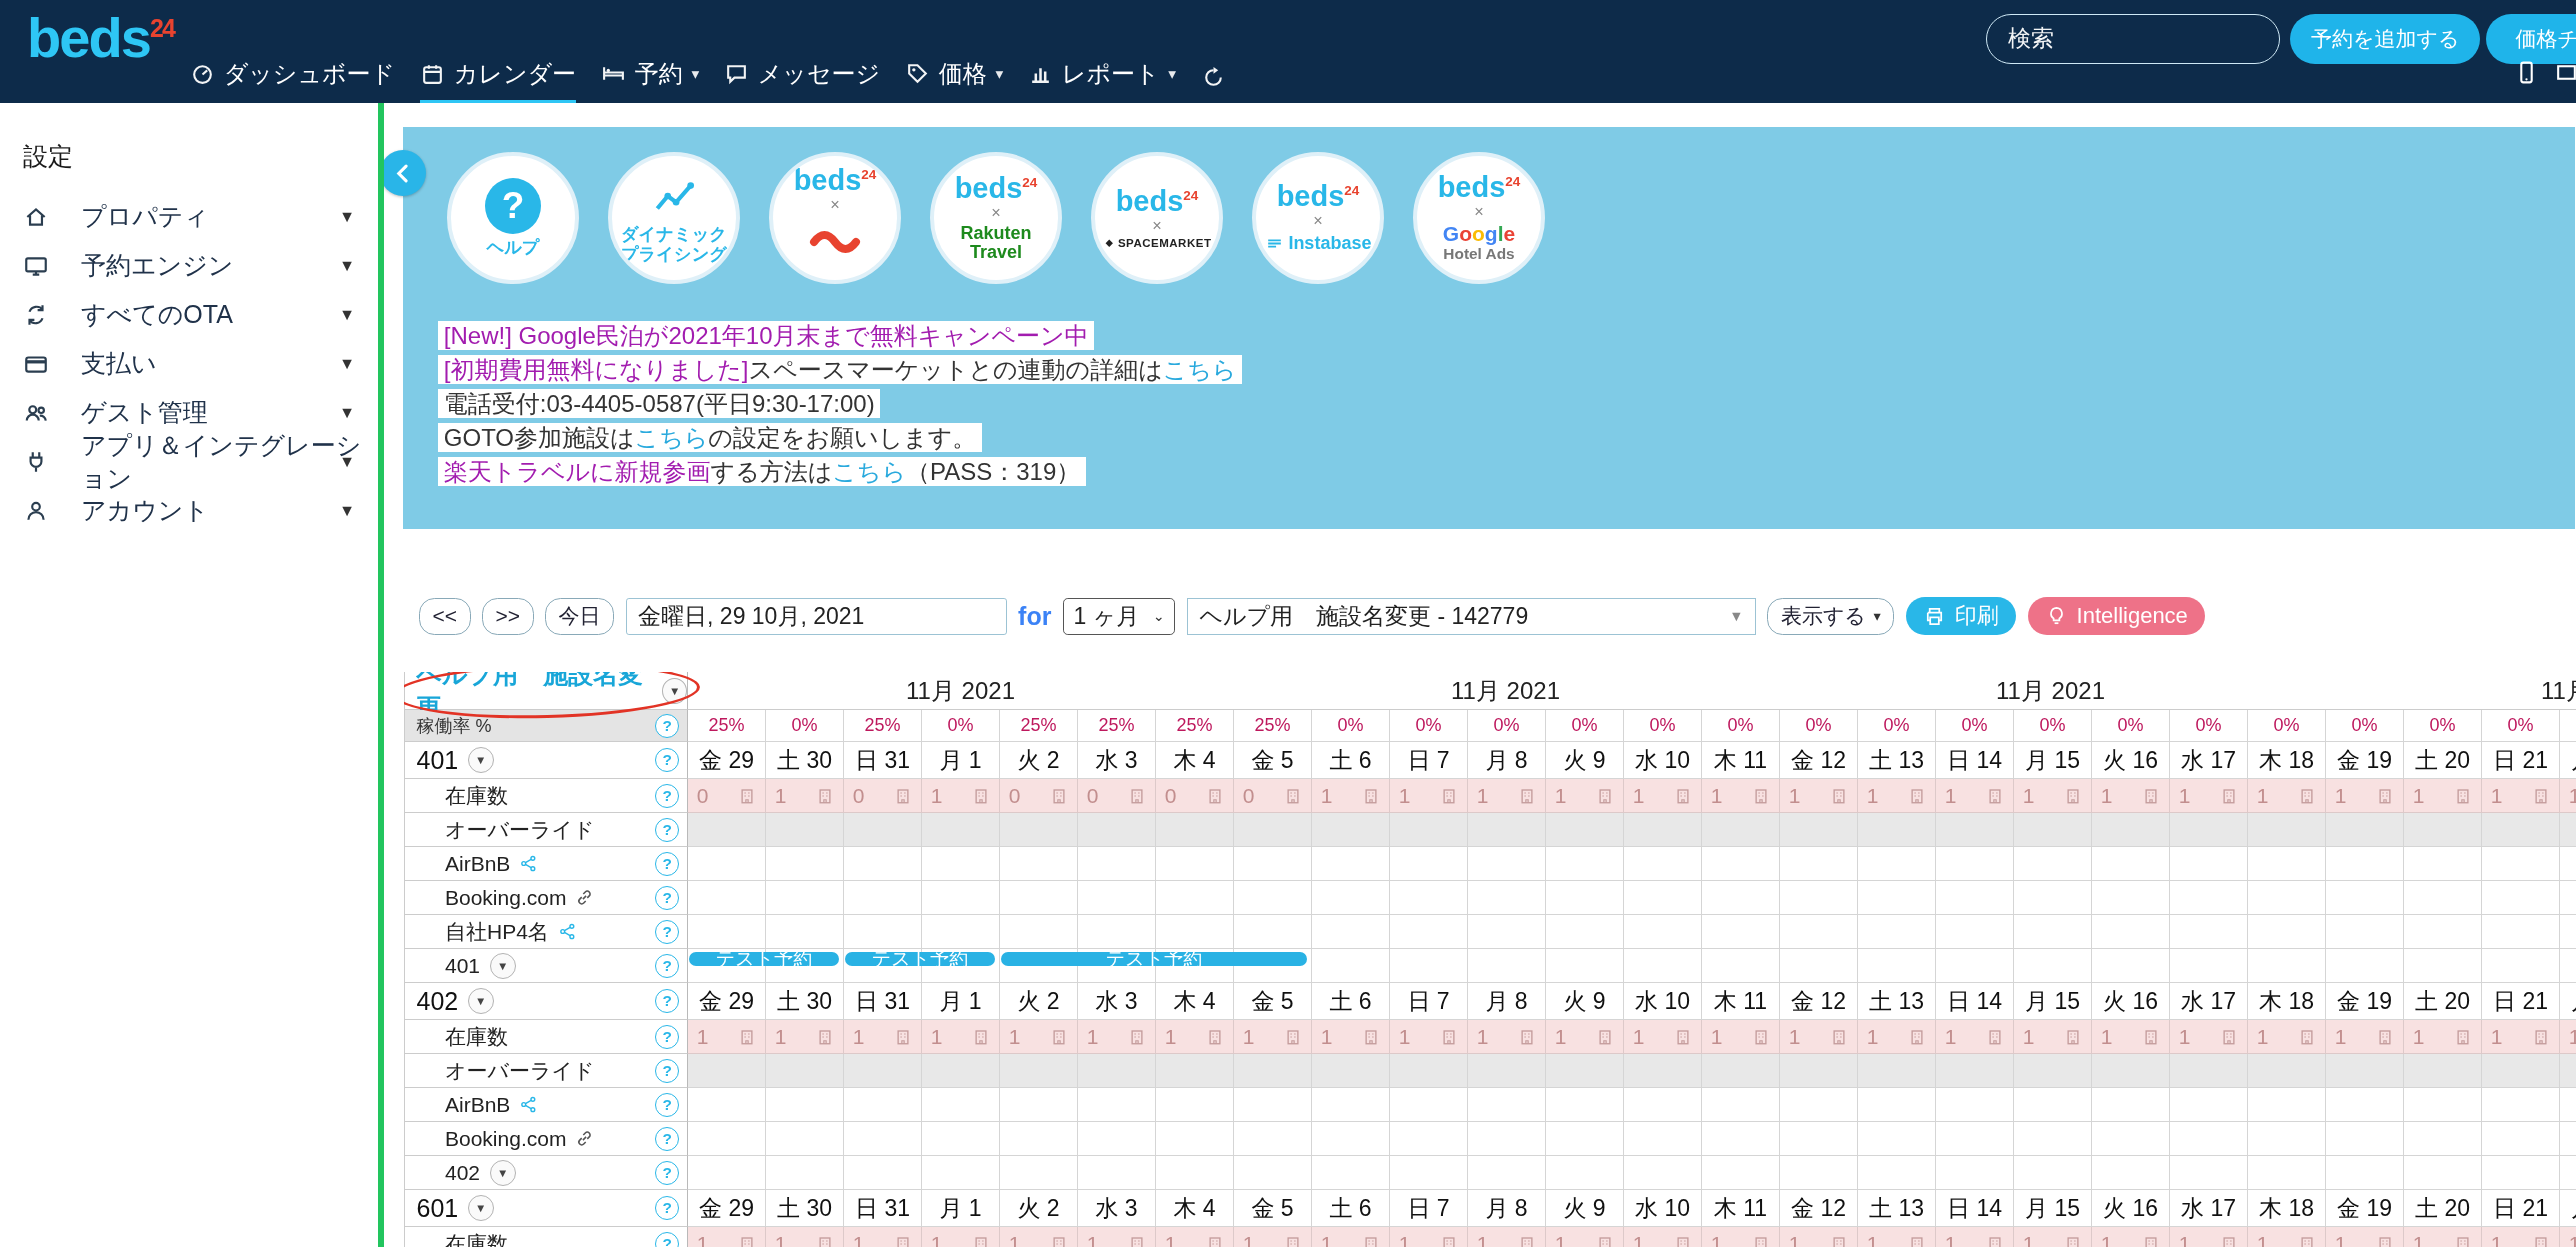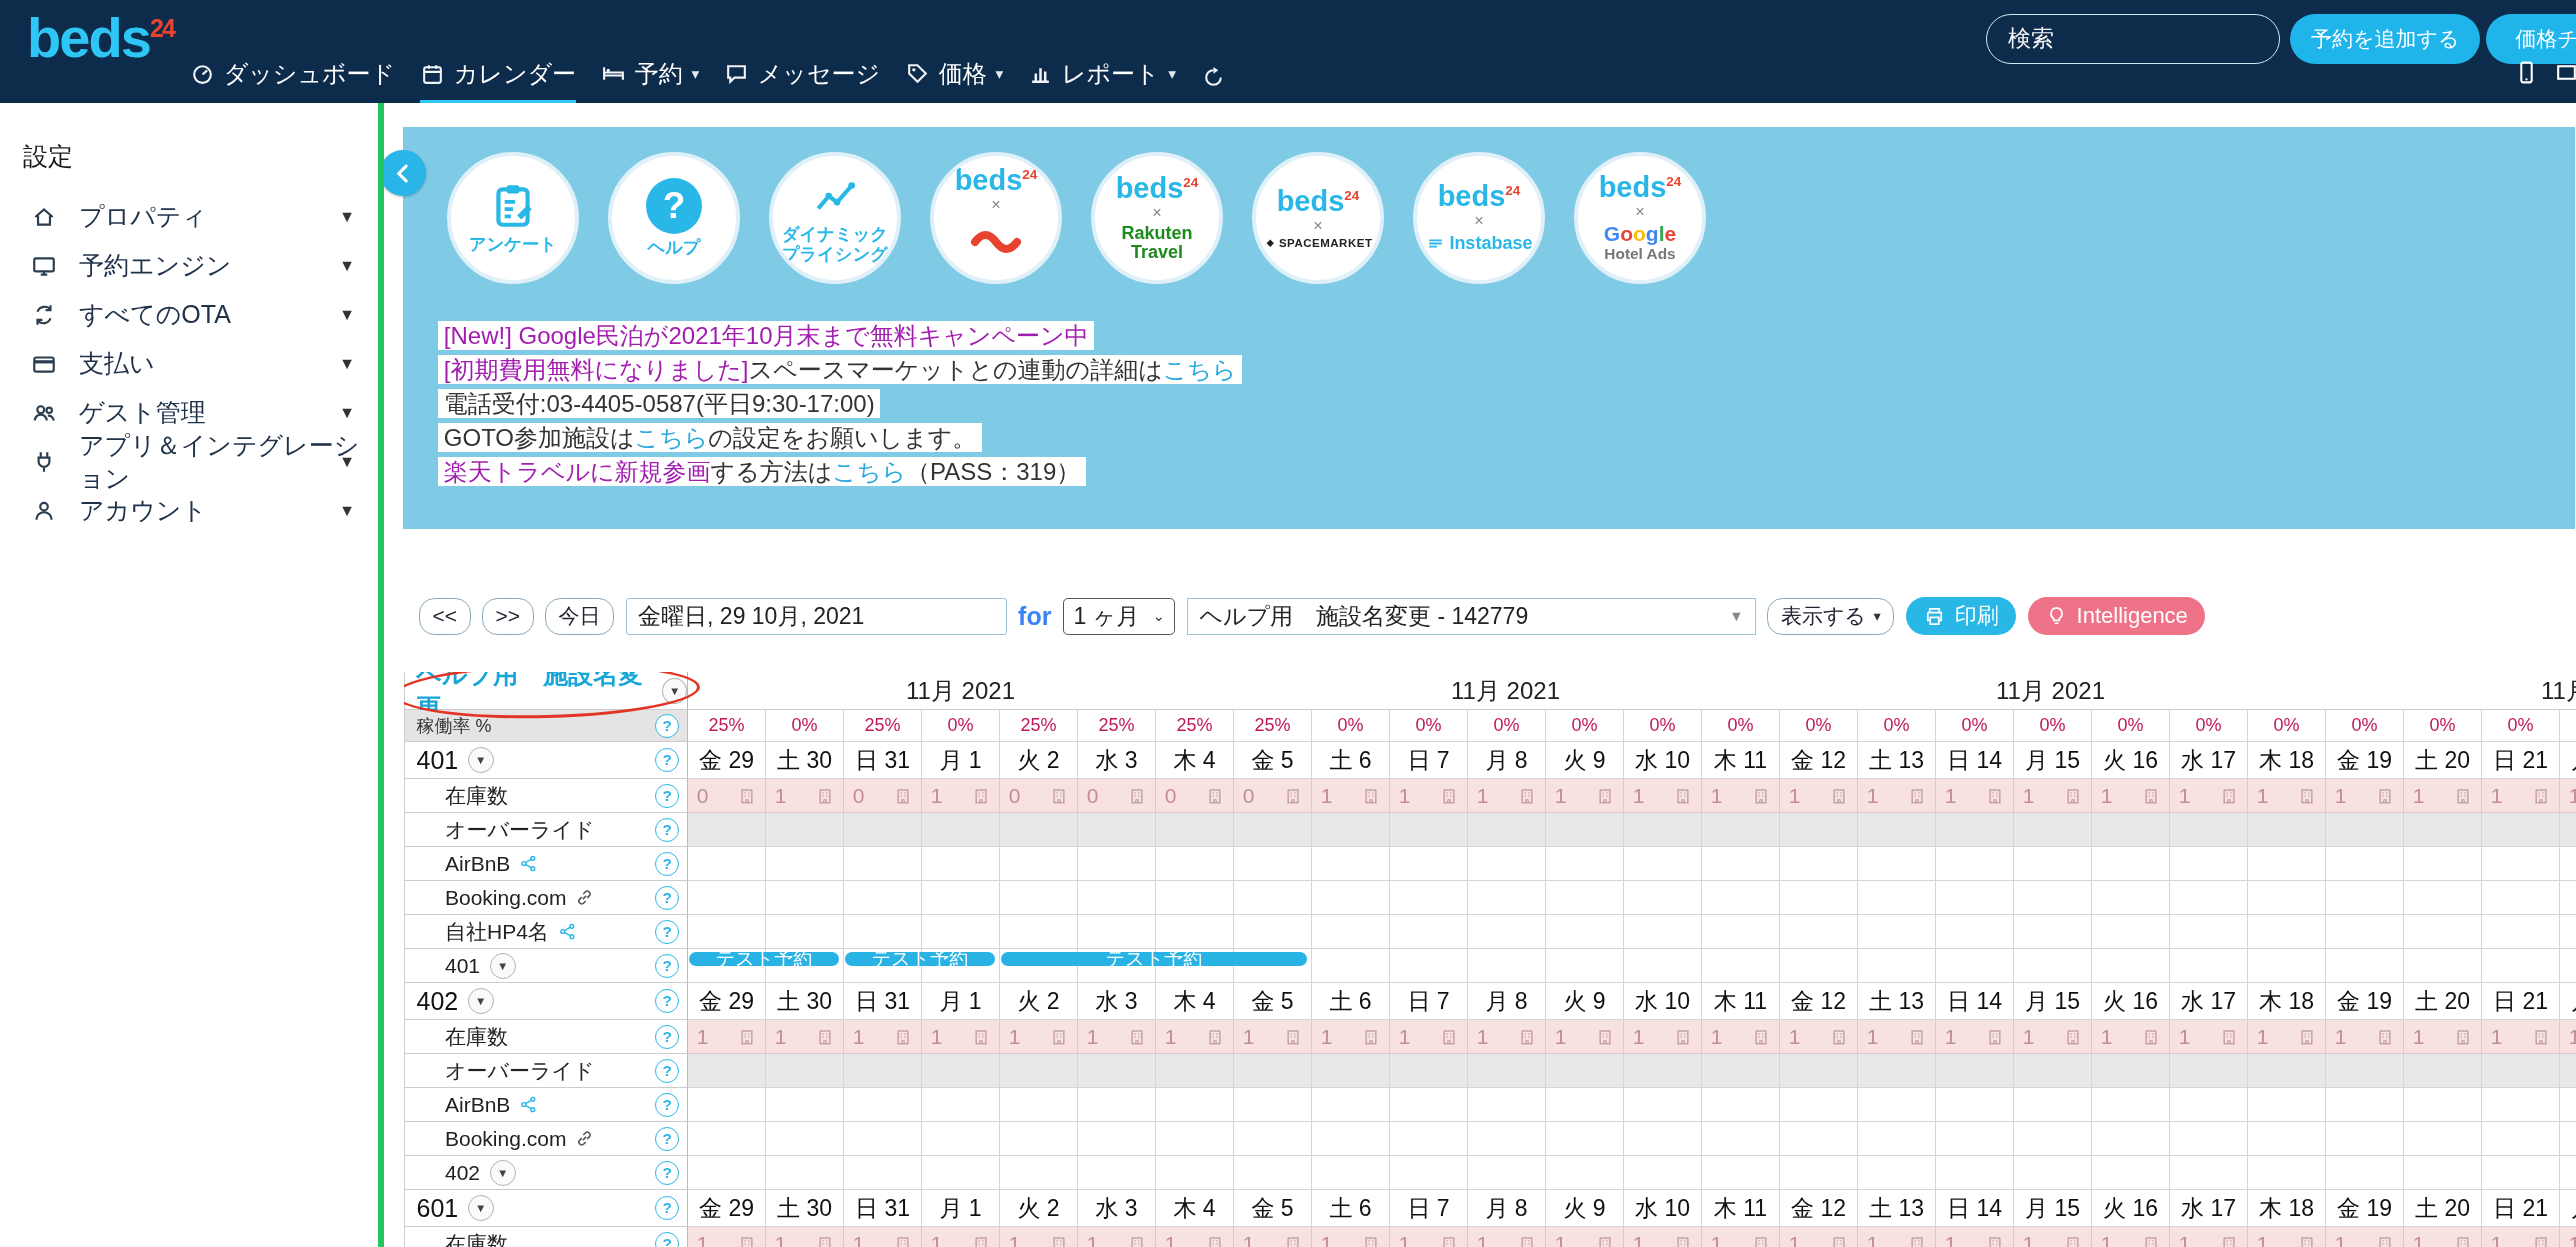--- a/index.html
+++ b/index.html
@@ -22,21 +22,21 @@
   .search-input::placeholder { color:#fff; opacity:.95; }
   .nav-btn { position:absolute; top:13.5px; height:50px; border:none; border-radius:25px; background:#1fb4ea; color:#fff; font-size:21px; font-family:inherit; padding:0 21px; }
   .add-booking { left:2290px; }
   .price-check { left:2486px; width:144px; }
   .corner-icons { position:absolute; left:2514px; top:60px; display:flex; gap:15.4px; color:#fff; }
 
   
   .sidebar { position:absolute; top:103px; left:0; width:384px; bottom:0; background:#fff; border-right:6px solid #22c55e; z-index:30; }
   .sb-title { margin:37px 0 0 23px; font-size:25px; color:#1a1a1a; }
   .sb-items { margin-top:19px; }
-  .sb-item { position:relative; height:49px; display:flex; align-items:center; padding-left:31px; gap:22px; font-size:25px; color:#20324a; }
+  .sb-item { position:relative; height:49px; display:flex; align-items:center; padding-left:23px; gap:32px; font-size:25px; color:#20324a; }
   .sb-ico { display:flex; color:#2b3e50; }
   .sb-chev { position:absolute; right:23px; font-size:16.3px; color:#333; }
 
   
   .main { position:absolute; left:384px; top:103px; right:0; bottom:0; background:#fff; }
   .banner { position:absolute; left:19px; top:24px; width:2172px; height:402px; background:#7fcbe6; }
   .back-btn { position:absolute; left:-23px; top:23px; width:46px; height:46px; border-radius:50%; background:#29b5e8; color:#fff; display:flex; align-items:center; justify-content:center; z-index:5; box-shadow:0 1px 2.9px rgba(0,0,0,.25); }
 
   .circles { position:absolute; left:44px; top:25px; display:flex; gap:29px; }
   .circle { width:132px; height:132px; border-radius:50%; background:#fff; border:4.8px solid #dff0f8; display:flex; flex-direction:column; align-items:center; justify-content:center; text-align:center; overflow:hidden; }
@@ -275,31 +275,20 @@
   <div class="banner" data-interactable="false">
     <div class="back-btn" data-interactable="true">
         <span data-interactable="false">
           <svg width="25" height="25" viewBox="0 0 24 24" aria-hidden="true">
             <path d="M14.5 5 L7.5 12 L14.5 19" fill="none" stroke="currentColor" stroke-width="3" stroke-linecap="round"></path>
           </svg>
         </span>
       </div>
     <div class="circles" id="circles" data-interactable="false">
         <div class="circle" data-interactable="true">
-          <span class="c-ico" data-interactable="false">
-            <svg width="50" height="50" viewBox="0 0 24 24" aria-hidden="true">
-              <rect x="5" y="4" width="14" height="17" rx="2" fill="none" stroke="currentColor" stroke-width="2"></rect>
-              <rect x="9" y="2" width="6" height="4" rx="1" fill="currentColor"></rect>
-              <path d="M8 10 H13 M8 13.5 H12 M8 17 H11" stroke="currentColor" stroke-width="1.8"></path>
-              <path d="M14 16.5 L19 11.5 L21 13.5 L16 18.5 Z" fill="currentColor"></path>
-            </svg>
-          </span>
-          <div class="c-label" data-interactable="false">アンケート</div>
-        </div>
-        <div class="circle" data-interactable="true">
           <div class="help-big" data-interactable="false">?</div>
           <div class="c-label" data-interactable="false">ヘルプ</div>
         </div>
         <div class="circle" data-interactable="true">
           <span class="c-ico" data-interactable="false">
             <svg width="50" height="50" viewBox="0 0 24 24" aria-hidden="true">
               <path d="M4 18 L9 12 L13 15 L20 7" fill="none" stroke="currentColor" stroke-width="2"></path>
               <circle cx="9" cy="12" r="1.6" fill="currentColor"></circle>
               <circle cx="13" cy="15" r="1.6" fill="currentColor"></circle>
               <circle cx="20" cy="7" r="1.6" fill="currentColor"></circle>

